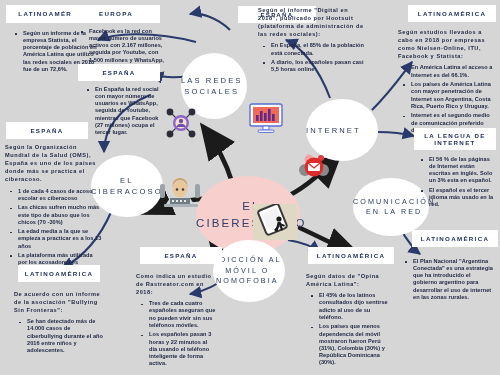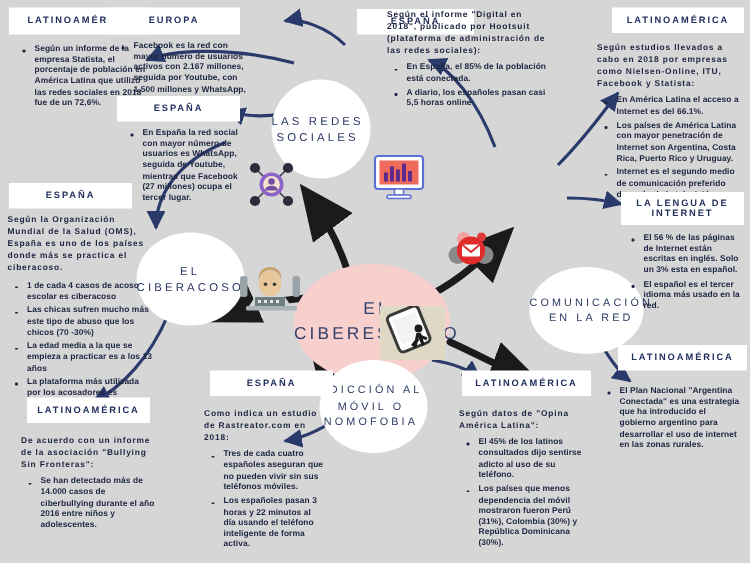--- a/index.html
+++ b/index.html
@@ -91,20 +91,23 @@
   <div class="circle c-center" style="left:196px;top:176px;width:104px;height:78px;font-size:11.5px;">
     <span style="white-space: pre-line;">EL
 CIBERESPACIO</span>
   </div>
 
   <div class="circle c-white" style="left:181px;top:53px;width:66px;height:66px;font-size:7.6px;">
     <span style="white-space: pre-line;">LAS REDES
 SOCIALES</span>
   </div>
 
+  <div class="circle c-white" style="left:306px;top:99px;width:72px;height:62px;font-size:7.6px;">
+    <span>INTERNET</span>
+  </div>
 
   <div class="circle c-white" style="left:91px;top:155px;width:72px;height:62px;font-size:7.6px;">
     <span style="white-space: pre-line;">EL
 CIBERACOSO</span>
   </div>
 
   <div class="circle c-white" style="left:353px;top:178px;width:76px;height:58px;font-size:7.2px;">
     <span style="white-space: pre-line;">COMUNICACIÓN
 EN LA RED</span>
   </div>

